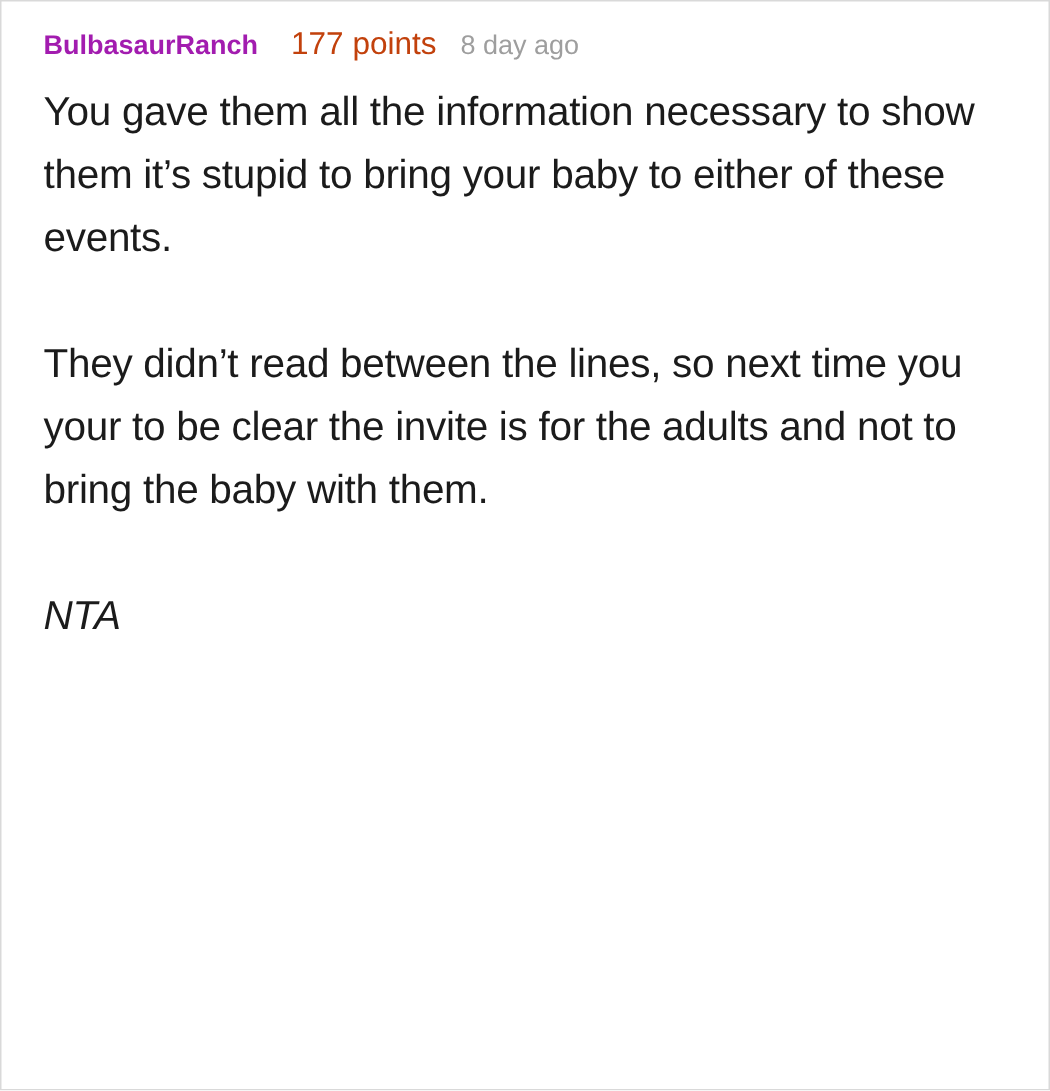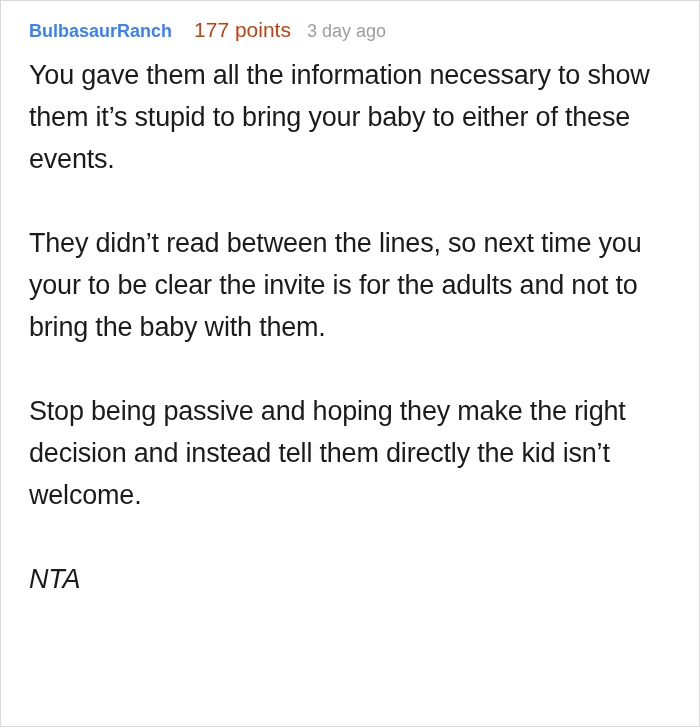--- a/index.html
+++ b/index.html
@@ -15,21 +15,21 @@
     padding: 17px 28px 0 28px;
     overflow: hidden;
   }
   .comment-header {
     display: flex;
     align-items: baseline;
     margin-bottom: 11px;
     white-space: nowrap;
   }
   .author-link {
-    color: #3b82f6;
+    color: #a21caf;
     font-weight: 700;
     font-size: 18px;
     line-height: 24px;
     text-decoration: none;
     cursor: pointer;
   }
   .meta-points {
     color: #c2410c;
     font-size: 21px;
     margin-left: 22px;
@@ -53,21 +53,20 @@
     font-style: italic;
   }
 </style>
 </head>
 <body>
 
 <div class="comment-card">
   <div class="comment-header">
     <a class="author-link">BulbasaurRanch</a>
     <span class="meta-points">177 points</span>
-    <span class="meta-time">3 day ago</span>
+    <span class="meta-time">8 day ago</span>
   </div>
   <div class="comment-body">
     <p>You gave them all the information necessary to show them it’s stupid to bring your baby to either of these events.</p>
     <p>They didn’t read between the lines, so next time you your to be clear the invite is for the adults and not to bring the baby with them.</p>
-    <p>Stop being passive and hoping they make the right decision and instead tell them directly the kid isn’t welcome.</p>
     <p>NTA</p>
   </div>
 </div>
 
 </body></html>

